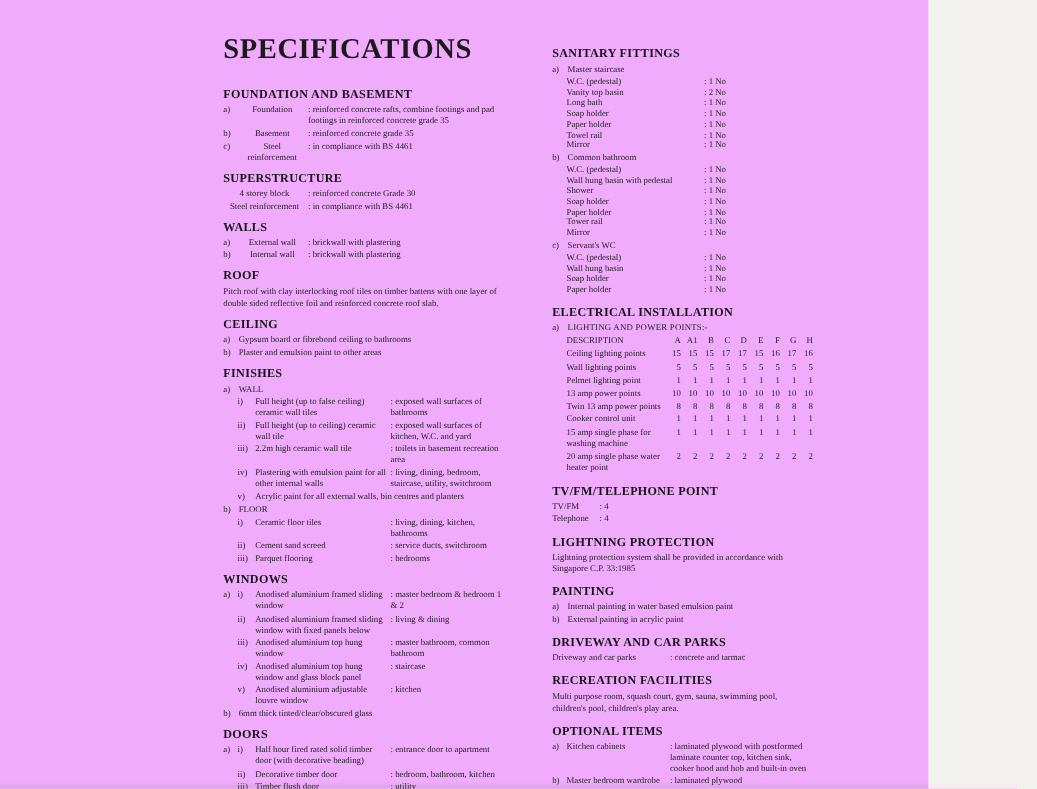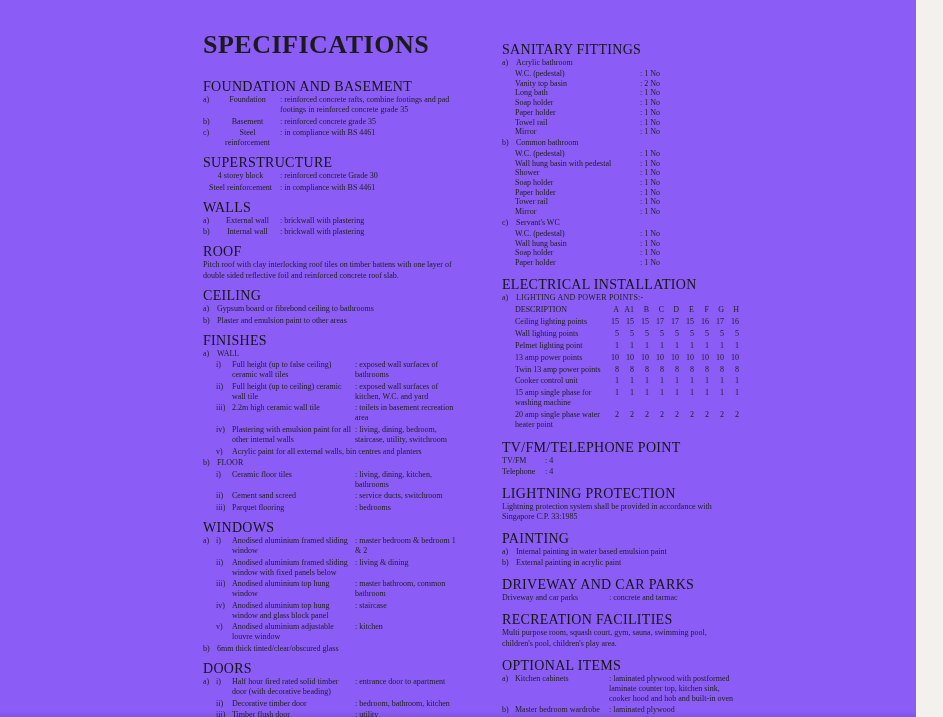--- a/index.html
+++ b/index.html
@@ -1,41 +1,41 @@
 <!DOCTYPE html>
 <html><head>
 <meta charset="utf-8">
 <style>
   html,body{margin:0;padding:0;}
   body{background:#f2f1ee;}
   .page{
     position:relative;
-    width:916px;height:717px;
-    background:#8b5cf6;
+    width:844px;height:717px;
+    background:#f0abfc;
     font-family:"Liberation Serif","DejaVu Serif",serif;
     color:#222;
     overflow:hidden;
   }
   .page::after{
     content:"";position:absolute;left:0;right:0;bottom:0;height:6px;
     background:linear-gradient(180deg,rgba(0,0,0,0),rgba(0,0,0,0.08));
     pointer-events:none;
   }
   .col{position:absolute;top:0;font-size:8px;line-height:10px;}
   #col0{left:203px;width:258px;padding-top:30px;}
   #col1{left:502px;width:237px;padding-top:33px;}
   .doc-title{
     font-size:26px;font-weight:bold;letter-spacing:0.5px;
     margin:0 0 22px 0;color:#1b1b1b;line-height:29px;
   }
   .section{margin-top:9px;}
   #col1 .section{margin-top:11px;}
   .col .section:first-of-type{margin-top:0;}
   .heading{
-    font-weight:normal;font-size:14px;letter-spacing:0.3px;
+    font-weight:bold;font-size:11px;letter-spacing:0.3px;
     line-height:11px;margin:0 0 3px 0;color:#151515;
   }
   .row{display:flex;margin-bottom:1.6px;}
   #col1 .row{margin-bottom:1px;}
   .para{line-height:10.4px;margin-bottom:1.6px;}
   .pfx{width:14px;flex:none;}
   .txt{flex:1;}
   
   .pair .lbl{width:61px;flex:none;padding-right:2px;text-align:center;}
   .pair .lbl.nopfx{width:75px;}
@@ -241,21 +241,21 @@
           <span class="lbl">Timber flush door</span>
           <span class="val">: utility</span>
         </div>
       </div>
     </div>
   <div class="col" id="col1">
       <div class="section">
         <div class="heading">SANITARY FITTINGS</div>
         <div class="row subhead">
           <span class="pfx">a)</span>
-          <span class="txt">Acrylic bathroom</span>
+          <span class="txt">Master staircase</span>
         </div>
         <div class="row fit">
           <span class="lbl">W.C. (pedestal)</span>
           <span class="val">: 1 No</span>
         </div>
         <div class="row fit">
           <span class="lbl">Vanity top basin</span>
           <span class="val">: 2 No</span>
         </div>
         <div class="row fit">

